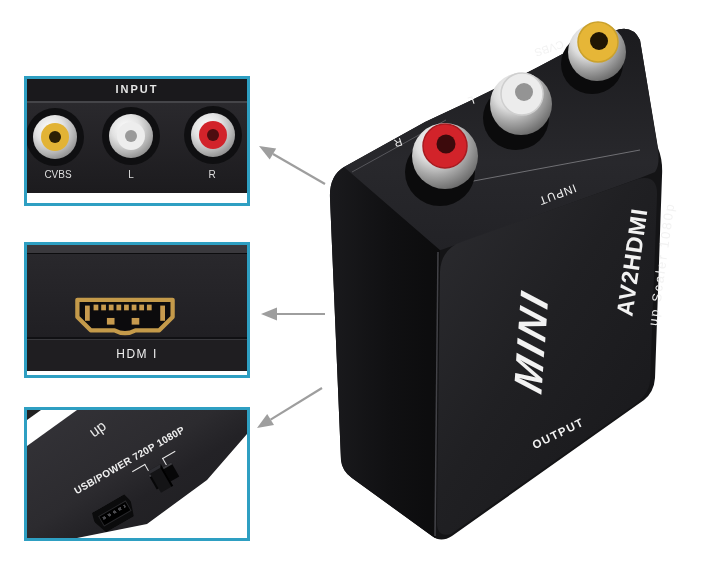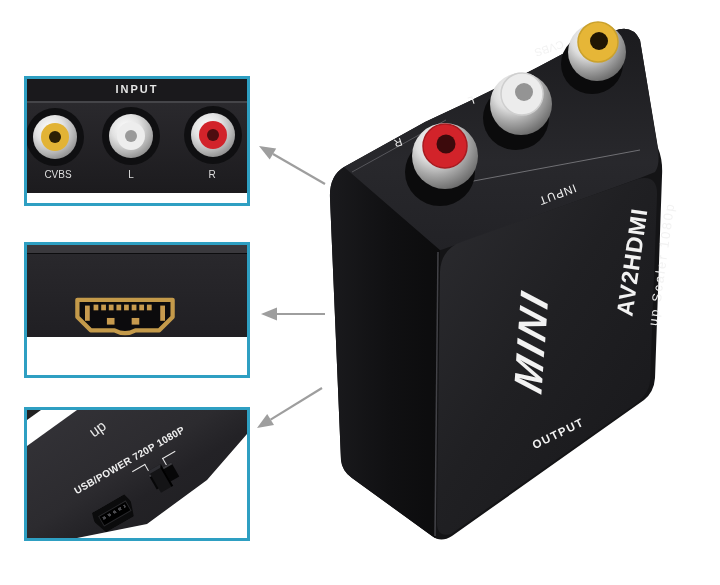--- a/index.html
+++ b/index.html
@@ -174,20 +174,23 @@
             <rect x="46" y="8" width="5" height="6"></rect>
           <rect x="54" y="8" width="5" height="6"></rect>
             <rect x="62" y="8" width="5" height="6"></rect>
           <rect x="70" y="8" width="5" height="6"></rect>
             <rect x="78" y="8" width="5" height="6"></rect>
           <rect x="36" y="22" width="8" height="7"></rect>
             <rect x="62" y="22" width="8" height="7"></rect>
         </g>
       </svg>
     </div>
+    <div class="row">
+      <div class="t">HDM I</div>
+    </div>
   </div>
 
   <div class="callout" id="co3">
     <div class="wedge"></div>
     <div class="cornerwhite"></div>
     <div class="cornerblack"></div>
     <div class="up">up</div>
     <div class="usbtext"><span>USB/POWER</span>&nbsp;<span>720P</span>&nbsp;<span>1080P</span></div>
     <div class="br1"></div>
     <div class="br2"></div>

